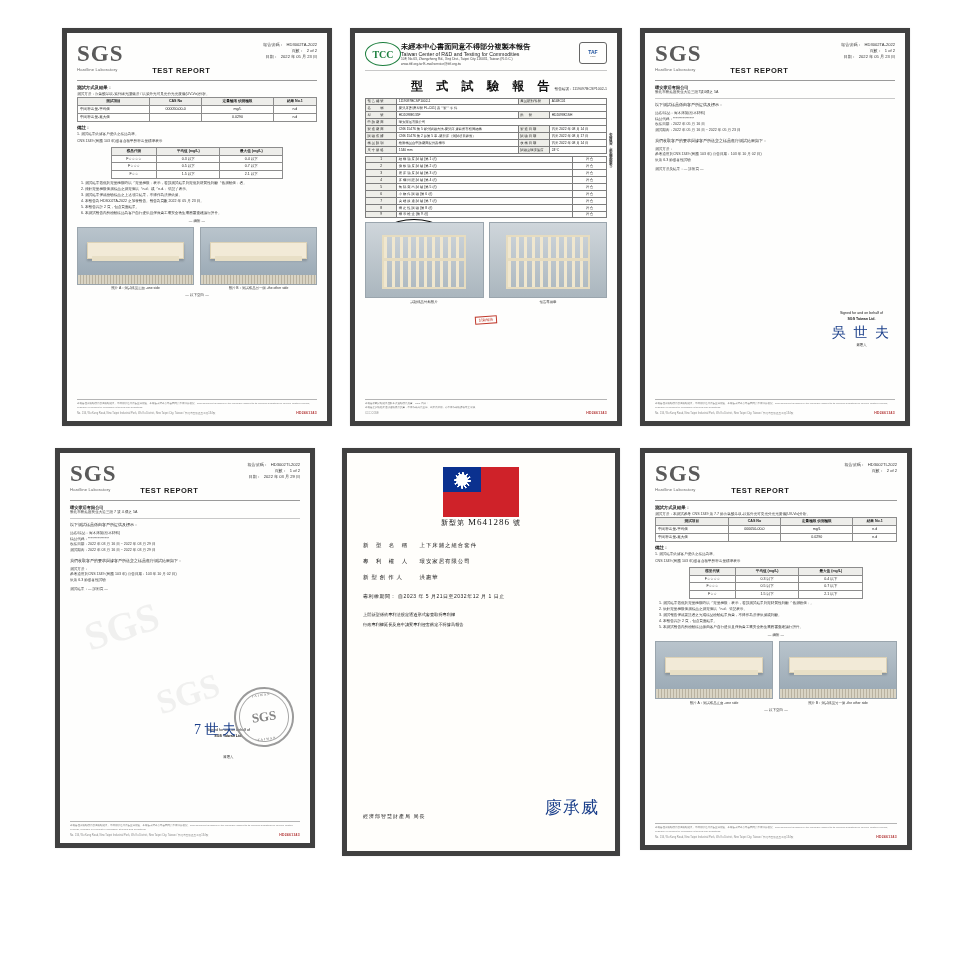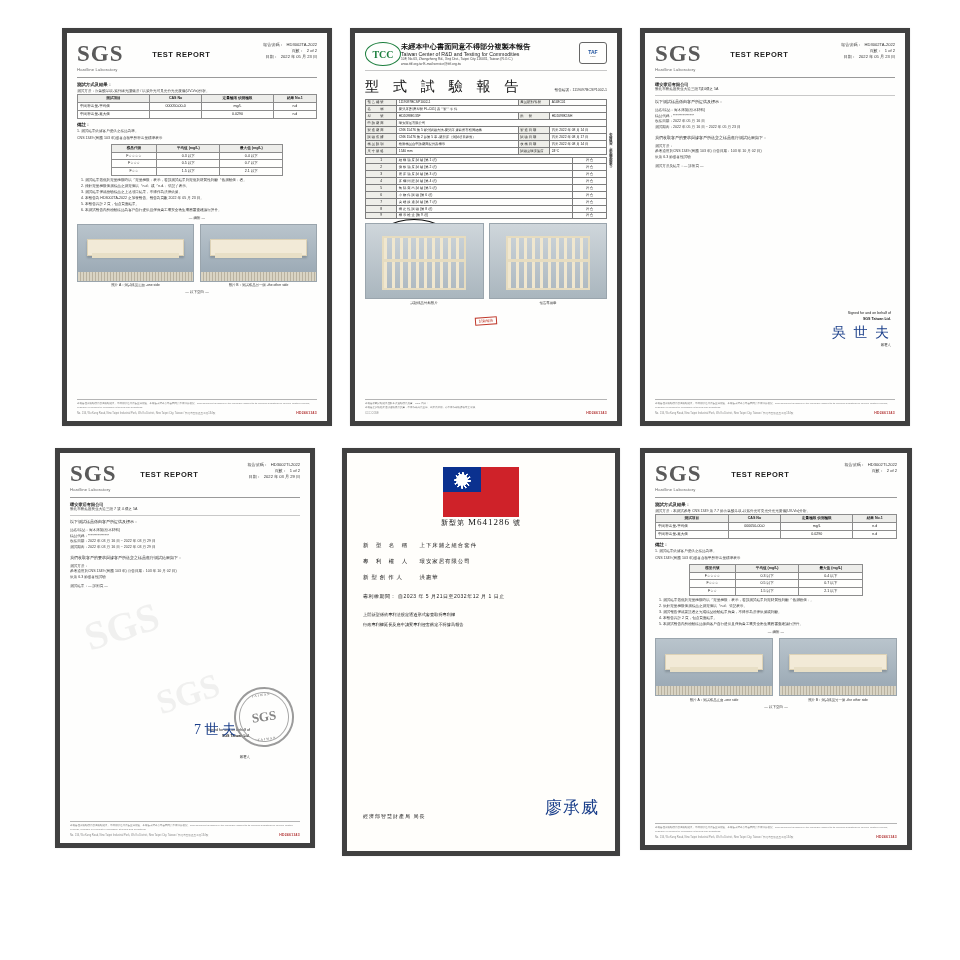--- a/index.html
+++ b/index.html
@@ -30,21 +30,21 @@
   #doc-sgs-3{left:55px;top:448px;width:250px;height:390px;}
   #doc-patent{left:342px;top:448px;width:268px;height:398px;}
   #doc-sgs-4{left:640px;top:448px;width:262px;height:392px;}
 
   .pad{padding:9px 10px;box-sizing:border-box;height:100%;position:relative;}
 
   
   .sgs-head{display:flex;align-items:flex-start;justify-content:space-between;}
   .sgs-logo{font-family:"Liberation Serif",serif;font-weight:bold;font-size:23px;letter-spacing:1px;color:#5a5a5a;line-height:1;}
   .sgs-sub{font-size:4.2px;color:#666;margin-top:2px;letter-spacing:.2px;}
-  .sgs-title{font-size:7.5px;font-weight:bold;letter-spacing:.5px;color:#222;margin-top:8px;}
+  .sgs-title{font-size:7.5px;font-weight:bold;letter-spacing:.5px;color:#222;margin-top:24px;}
   .sgs-meta{font-size:4.1px;color:#333;line-height:1.45;text-align:right;min-width:78px;}
   .sgs-meta .row{display:flex;justify-content:flex-end;gap:3px;}
   .sgs-meta .lbl{color:#444;}
   .rule{border-top:1px solid #9a9a9a;margin:5px 0 4px;}
   .thin{border-top:1px solid #c8c8c8;margin:3px 0;}
 
   .tiny{font-size:4.0px;line-height:1.5;color:#2b2b2b;}
   .tiny2{font-size:3.6px;line-height:1.5;color:#3a3a3a;}
   .tiny-b{font-size:4.2px;font-weight:bold;color:#1c1c1c;}
   .sec-title{font-size:4.4px;font-weight:bold;margin:3px 0 2px;color:#111;}
@@ -66,35 +66,35 @@
   .caption span{flex:1;text-align:center;}
   .center-note{text-align:center;font-size:3.6px;margin-top:3px;color:#333;}
 
   .foot{position:absolute;left:10px;right:10px;bottom:6px;}
   .foot .fline{border-top:1px solid #b5b5b5;margin-bottom:2px;}
   .foot p{margin:0;font-size:2.5px;line-height:1.35;color:#7a7a7a;}
   .foot .fbot{display:flex;justify-content:space-between;align-items:flex-end;margin-top:2px;}
   .foot .addr{font-size:2.6px;color:#888;}
   .foot .code{font-size:3.4px;color:#b03030;font-weight:bold;letter-spacing:.3px;}
 
-  .sign{position:absolute;right:14px;bottom:74px;text-align:right;}
+  .sign{position:absolute;right:14px;bottom:74px;text-align:center;}
   .sign .sl{font-size:3.6px;color:#222;line-height:1.5;}
   .sign .sname{font-family:"Liberation Serif",serif;font-size:14px;color:#1b3f8a;margin-top:2px;letter-spacing:2px;}
   .sign .spos{font-size:3.4px;color:#333;margin-top:1px;}
 
   
   .tcc-head{display:flex;align-items:flex-start;}
   .tcc-logo{width:34px;height:22px;border:1.6px solid #1d7f3e;border-radius:50%;display:flex;align-items:center;justify-content:center;
             font-family:"Liberation Serif",serif;font-weight:bold;font-size:10px;color:#1d7f3e;flex:0 0 auto;}
   .tcc-name{font-size:7.2px;font-weight:bold;color:#111;line-height:1.3;}
   .tcc-name2{font-size:5.2px;color:#222;}
   .tcc-addr{font-size:3.3px;color:#444;line-height:1.4;}
   .taf{width:26px;height:20px;border:1px solid #666;border-radius:3px;display:flex;flex-direction:column;align-items:center;justify-content:center;font-size:5px;font-weight:bold;color:#1b4f9c;flex:0 0 auto;}
   .taf small{font-size:2.4px;color:#555;font-weight:normal;}
-  .tcc-title{text-align:left;font-size:14px;letter-spacing:5px;font-weight:normal;margin:4px 0 3px;color:#111;}
+  .tcc-title{text-align:right;font-size:12px;letter-spacing:5px;font-weight:bold;margin:4px 0 3px;color:#111;}
   table.tcc{border-collapse:collapse;width:100%;font-size:3.3px;}
   table.tcc td{border:1px solid #7d7d7d;padding:.8px 1.5px;color:#222;line-height:1.3;}
   table.tcc td.k{background:#eeeee9;width:13%;}
   .circle-mark{position:absolute;left:18px;top:186px;width:80px;height:52px;border:1.6px solid #111;border-radius:50%;}
   .tcc-photos{display:flex;gap:5px;margin-top:4px;}
   .tcc-photo{flex:1;height:74px;background:linear-gradient(#cfd6db,#aab6be);border:1px solid #9aa5ad;position:relative;overflow:hidden;}
   .crib{position:absolute;left:14%;right:14%;top:16%;bottom:12%;border:2px solid #e6dcc0;background:repeating-linear-gradient(90deg,#f0e7cf 0 3px,transparent 3px 8px);}
   .crib:after{content:"";position:absolute;left:0;right:0;top:42%;height:3px;background:#e6dcc0;}
   .vtext{position:absolute;right:4px;top:96px;writing-mode:vertical-rl;font-size:3.3px;color:#333;line-height:1.8;letter-spacing:1px;}
   .stamp{display:inline-block;border:1px solid #c0392b;color:#c0392b;font-size:3.6px;padding:1px 3px;transform:rotate(-4deg);}

